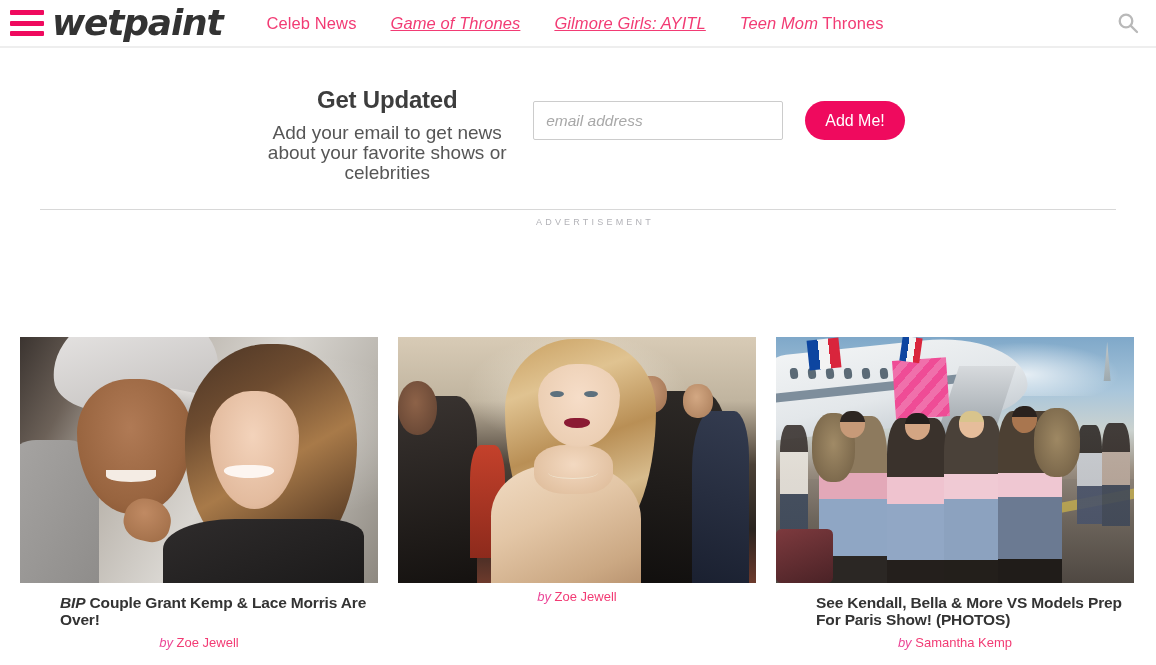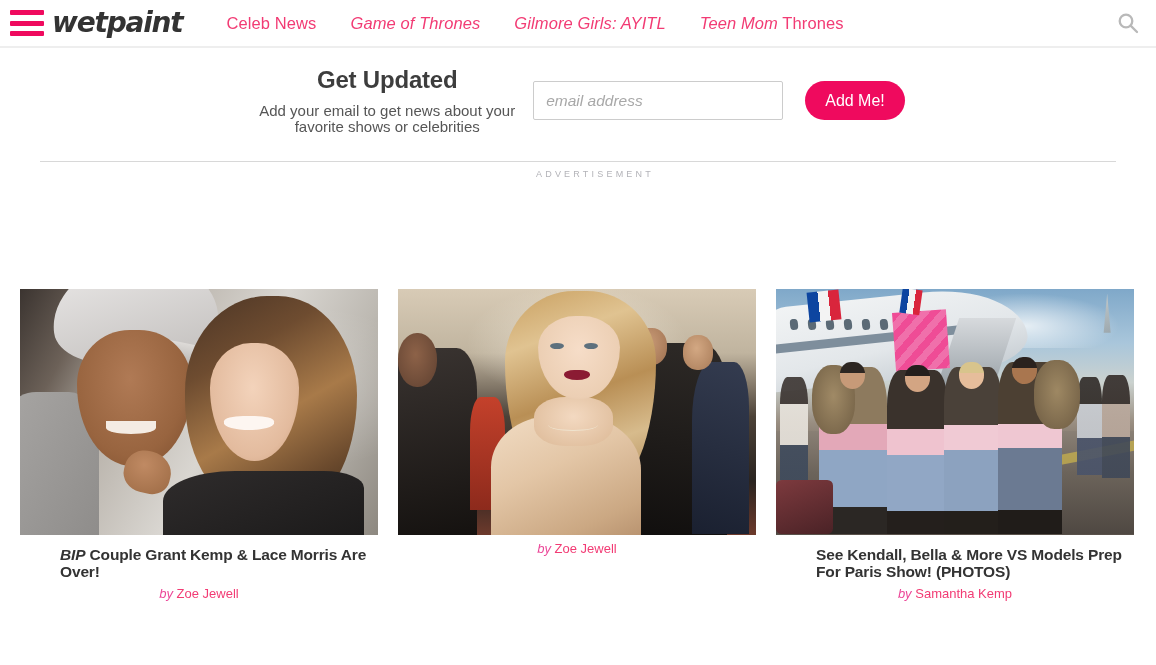--- a/index.html
+++ b/index.html
@@ -39,21 +39,21 @@
   .hamburger span {
     display: block;
     height: 5px;
     width: 100%;
     background: #ef0a5e;
     border-radius: 1px;
   }
 
   .brand {
     font-family: "DejaVu Sans", sans-serif;
-    font-size: 28px;
+    font-size: 36px;
     font-weight: bold;
     font-style: italic;
     letter-spacing: -1.2px;
     color: #333333;
     margin-right: 44px;
     line-height: 1;
     flex: 0 0 auto;
     cursor: pointer;
     user-select: none;
   }
@@ -65,41 +65,41 @@
     flex: 1 1 auto;
   }
   .nav-link {
     font-size: 16.5px;
     color: #f23b74;
     text-decoration: none;
     white-space: nowrap;
     cursor: pointer;
     letter-spacing: 0.1px;
   }
-  .nav-link.italic { font-style: italic; }
+  .nav-link.italic { font-style: italic; text-decoration: underline; }
   .nav-link .show-name { font-style: italic; text-align: center; }
   .nav-link .plain { font-style: normal; }
 
   .search-btn {
     position: absolute;
     right: 14px;
     top: 50%;
     transform: translateY(-50%);
     width: 28px;
     height: 28px;
     cursor: pointer;
     display: flex;
     align-items: center;
     justify-content: center;
   }
 
   
   .newsletter {
     width: 1156px;
-    padding-top: 16px;
+    padding-top: 36px;
     padding-bottom: 18px;
     display: flex;
     justify-content: center;
     align-items: flex-start;
     background: #fff;
   }
   .newsletter-inner {
     display: flex;
     align-items: flex-start;
     gap: 0;
@@ -110,21 +110,21 @@
     padding-top: 2px;
   }
   .newsletter-title {
     font-size: 24px;
     font-weight: bold;
     color: #3d3d3d;
     letter-spacing: -0.2px;
     margin-bottom: 9px;
   }
   .newsletter-sub {
-    font-size: 15px;
+    font-size: 19px;
     line-height: 1.05;
     color: #565656;
   }
   .newsletter-form {
     display: flex;
     align-items: center;
     padding-top: 17px;
     margin-left: 10px;
   }
   .email-input {

